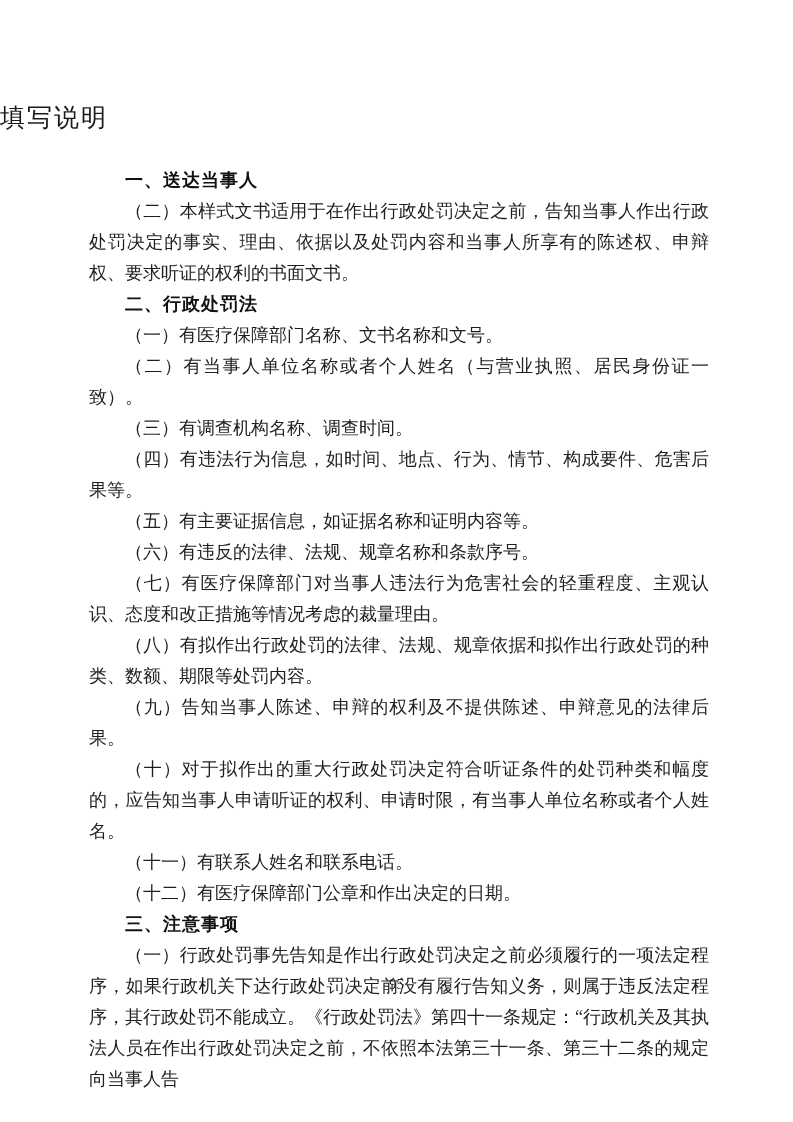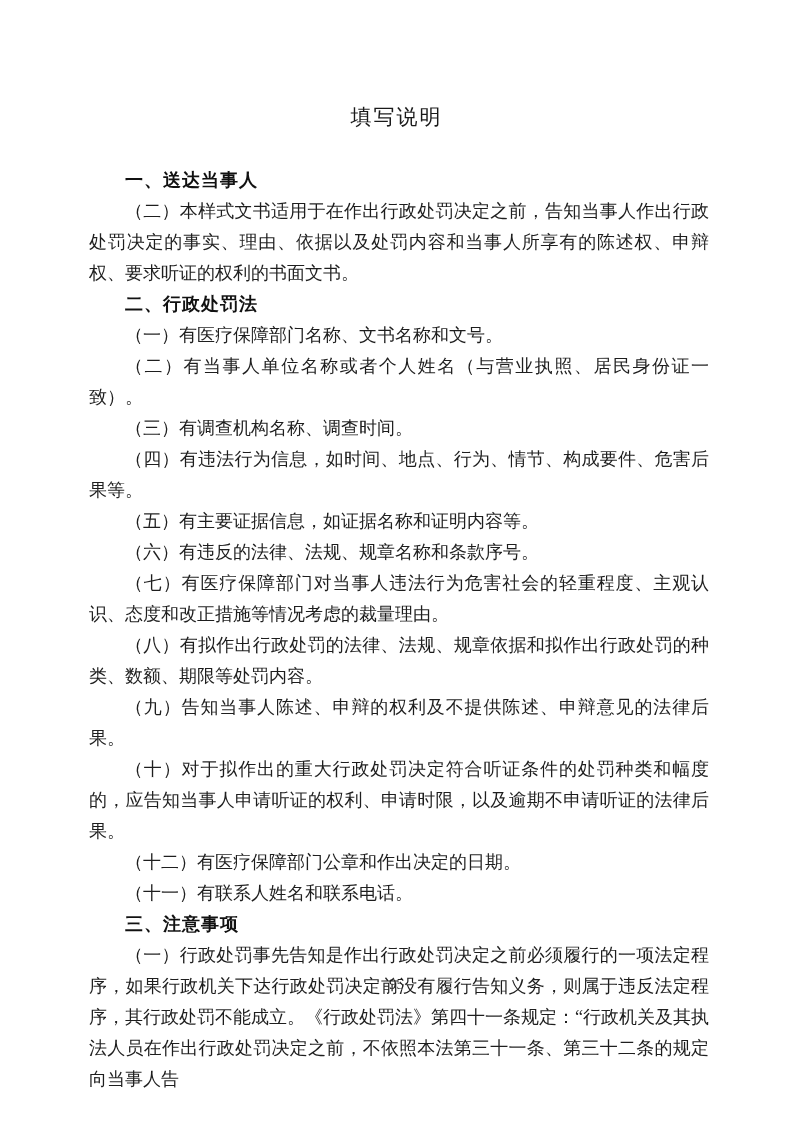--- a/index.html
+++ b/index.html
@@ -10,22 +10,22 @@
   .page {
     position: relative;
     width: 793px;
     height: 1122px;
     background: #ffffff;
     overflow: hidden;
     color: #1c1c1c;
   }
   .doc-title {
     margin-top: 100px;
-    text-align: center;
-    font-size: 21px;
+    text-align: left;
+    font-size: 25px;
     font-weight: 400;
     letter-spacing: 2px;
     line-height: 35px;
     color: #1a1a1a;
   }
   .doc-body {
     margin: 30px 84px 0 89px; 
     font-size: 18px;
     line-height: 31px;
     text-align: justify;
@@ -67,21 +67,21 @@
       <h2 class="section-heading">二、行政处罚法</h2>
       <p class="paragraph">（一）有医疗保障部门名称、文书名称和文号。</p>
       <p class="paragraph">（二）有当事人单位名称或者个人姓名（与营业执照、居民身份证一致）。</p>
       <p class="paragraph">（三）有调查机构名称、调查时间。</p>
       <p class="paragraph">（四）有违法行为信息，如时间、地点、行为、情节、构成要件、危害后果等。</p>
       <p class="paragraph">（五）有主要证据信息，如证据名称和证明内容等。</p>
       <p class="paragraph">（六）有违反的法律、法规、规章名称和条款序号。</p>
       <p class="paragraph">（七）有医疗保障部门对当事人违法行为危害社会的轻重程度、主观认识、态度和改正措施等情况考虑的裁量理由。</p>
       <p class="paragraph">（八）有拟作出行政处罚的法律、法规、规章依据和拟作出行政处罚的种类、数额、期限等处罚内容。</p>
       <p class="paragraph">（九）告知当事人陈述、申辩的权利及不提供陈述、申辩意见的法律后果。</p>
-      <p class="paragraph">（十）对于拟作出的重大行政处罚决定符合听证条件的处罚种类和幅度的，应告知当事人申请听证的权利、申请时限，以及逾期不申请听证的法律后果。</p>
+      <p class="paragraph">（十）对于拟作出的重大行政处罚决定符合听证条件的处罚种类和幅度的，应告知当事人申请听证的权利、申请时限，有当事人单位名称或者个人姓名。</p>
+      <p class="paragraph">（十一）有联系人姓名和联系电话。</p>
       <p class="paragraph">（十二）有医疗保障部门公章和作出决定的日期。</p>
-      <p class="paragraph">（十一）有联系人姓名和联系电话。</p>
       <h2 class="section-heading">三、注意事项</h2>
       <p class="paragraph">（一）行政处罚事先告知是作出行政处罚决定之前必须履行的一项法定程序，如果行政机关下达行政处罚决定前没有履行告知义务，则属于违反法定程序，其行政处罚不能成立。《行政处罚法》第四十一条规定：“行政机关及其执法人员在作出行政处罚决定之前，不依照本法第三十一条、第三十二条的规定向当事人告</p>
     </main>
 
   <div class="page-number">95</div>
 </div>
 
 </body></html>

